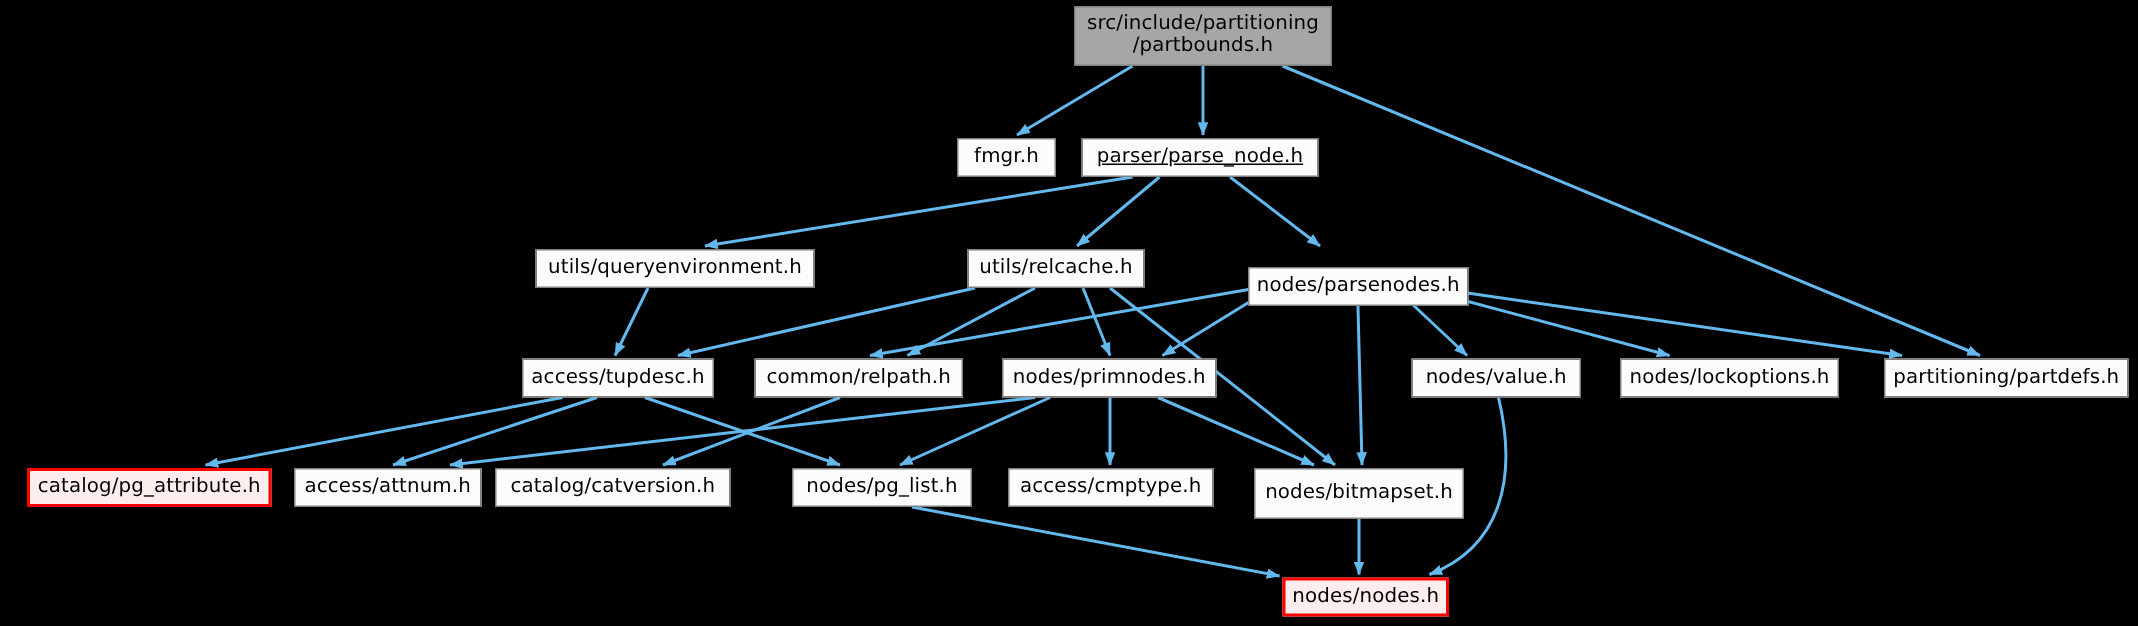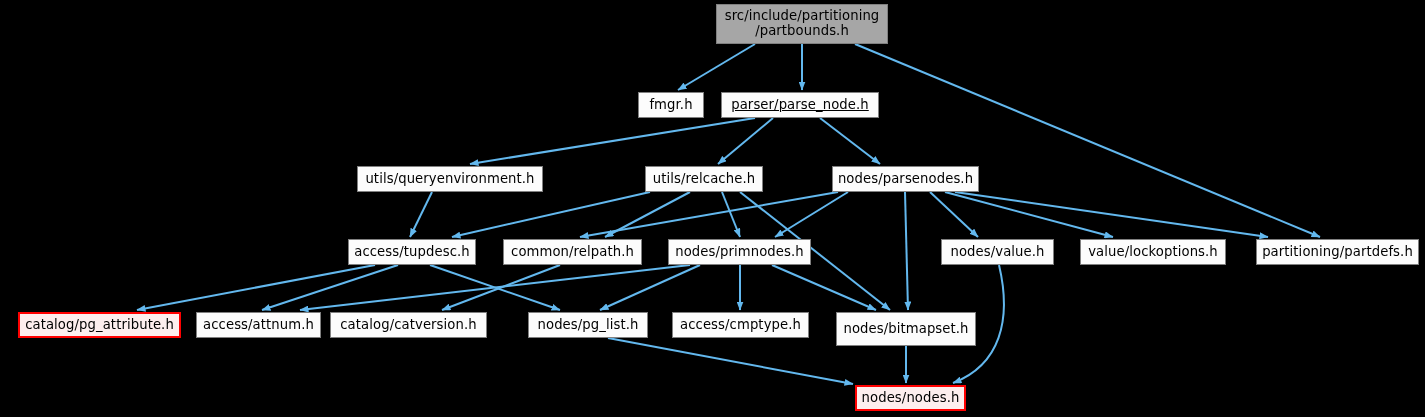--- a/index.html
+++ b/index.html
@@ -88,26 +88,26 @@
         <path d="M 999 265 C 1012 320 1000 365 953 383" fill="none" stroke="#63b8ee" stroke-width="2" marker-end="url(#arrowhead)"></path>
       </g>
   </svg>
   <div id="nodes-layer">
       <div class="node-box root" style="left: 716px; top: 4px; width: 172px; height: 40px;">src/include/partitioning
 /partbounds.h</div>
       <div class="node-box" style="left: 638px; top: 92px; width: 66px; height: 26px;">fmgr.h</div>
       <div class="node-box" style="left: 721px; top: 92px; width: 158px; height: 26px; text-decoration: underline;">parser/parse_node.h</div>
       <div class="node-box" style="left: 357px; top: 166px; width: 186px; height: 26px;">utils/queryenvironment.h</div>
       <div class="node-box" style="left: 645px; top: 166px; width: 118px; height: 26px;">utils/relcache.h</div>
-      <div class="node-box" style="left: 832px; top: 166px; width: 147px; height: 26px;">nodes/parsenodes.h</div>
+      <div class="node-box" style="left: 832px; top: 178px; width: 147px; height: 26px;">nodes/parsenodes.h</div>
       <div class="node-box" style="left: 348px; top: 239px; width: 128px; height: 26px;">access/tupdesc.h</div>
       <div class="node-box" style="left: 503px; top: 239px; width: 139px; height: 26px;">common/relpath.h</div>
       <div class="node-box" style="left: 668px; top: 239px; width: 143px; height: 26px;">nodes/primnodes.h</div>
       <div class="node-box" style="left: 941px; top: 239px; width: 113px; height: 26px;">nodes/value.h</div>
-      <div class="node-box" style="left: 1080px; top: 239px; width: 146px; height: 26px;">value/lockoptions.h</div>
+      <div class="node-box" style="left: 1080px; top: 239px; width: 146px; height: 26px;">nodes/lockoptions.h</div>
       <div class="node-box" style="left: 1256px; top: 239px; width: 163px; height: 26px;">partitioning/partdefs.h</div>
       <div class="node-box highlight" style="left: 18px; top: 312px; width: 163px; height: 26px;">catalog/pg_attribute.h</div>
       <div class="node-box" style="left: 196px; top: 312px; width: 125px; height: 26px;">access/attnum.h</div>
       <div class="node-box" style="left: 330px; top: 312px; width: 157px; height: 26px;">catalog/catversion.h</div>
       <div class="node-box" style="left: 528px; top: 312px; width: 120px; height: 26px;">nodes/pg_list.h</div>
       <div class="node-box" style="left: 672px; top: 312px; width: 137px; height: 26px;">access/cmptype.h</div>
       <div class="node-box" style="left: 836px; top: 312px; width: 140px; height: 34px;">nodes/bitmapset.h</div>
       <div class="node-box highlight" style="left: 855px; top: 385px; width: 111px; height: 26px;">nodes/nodes.h</div>
     </div>
 </div>

